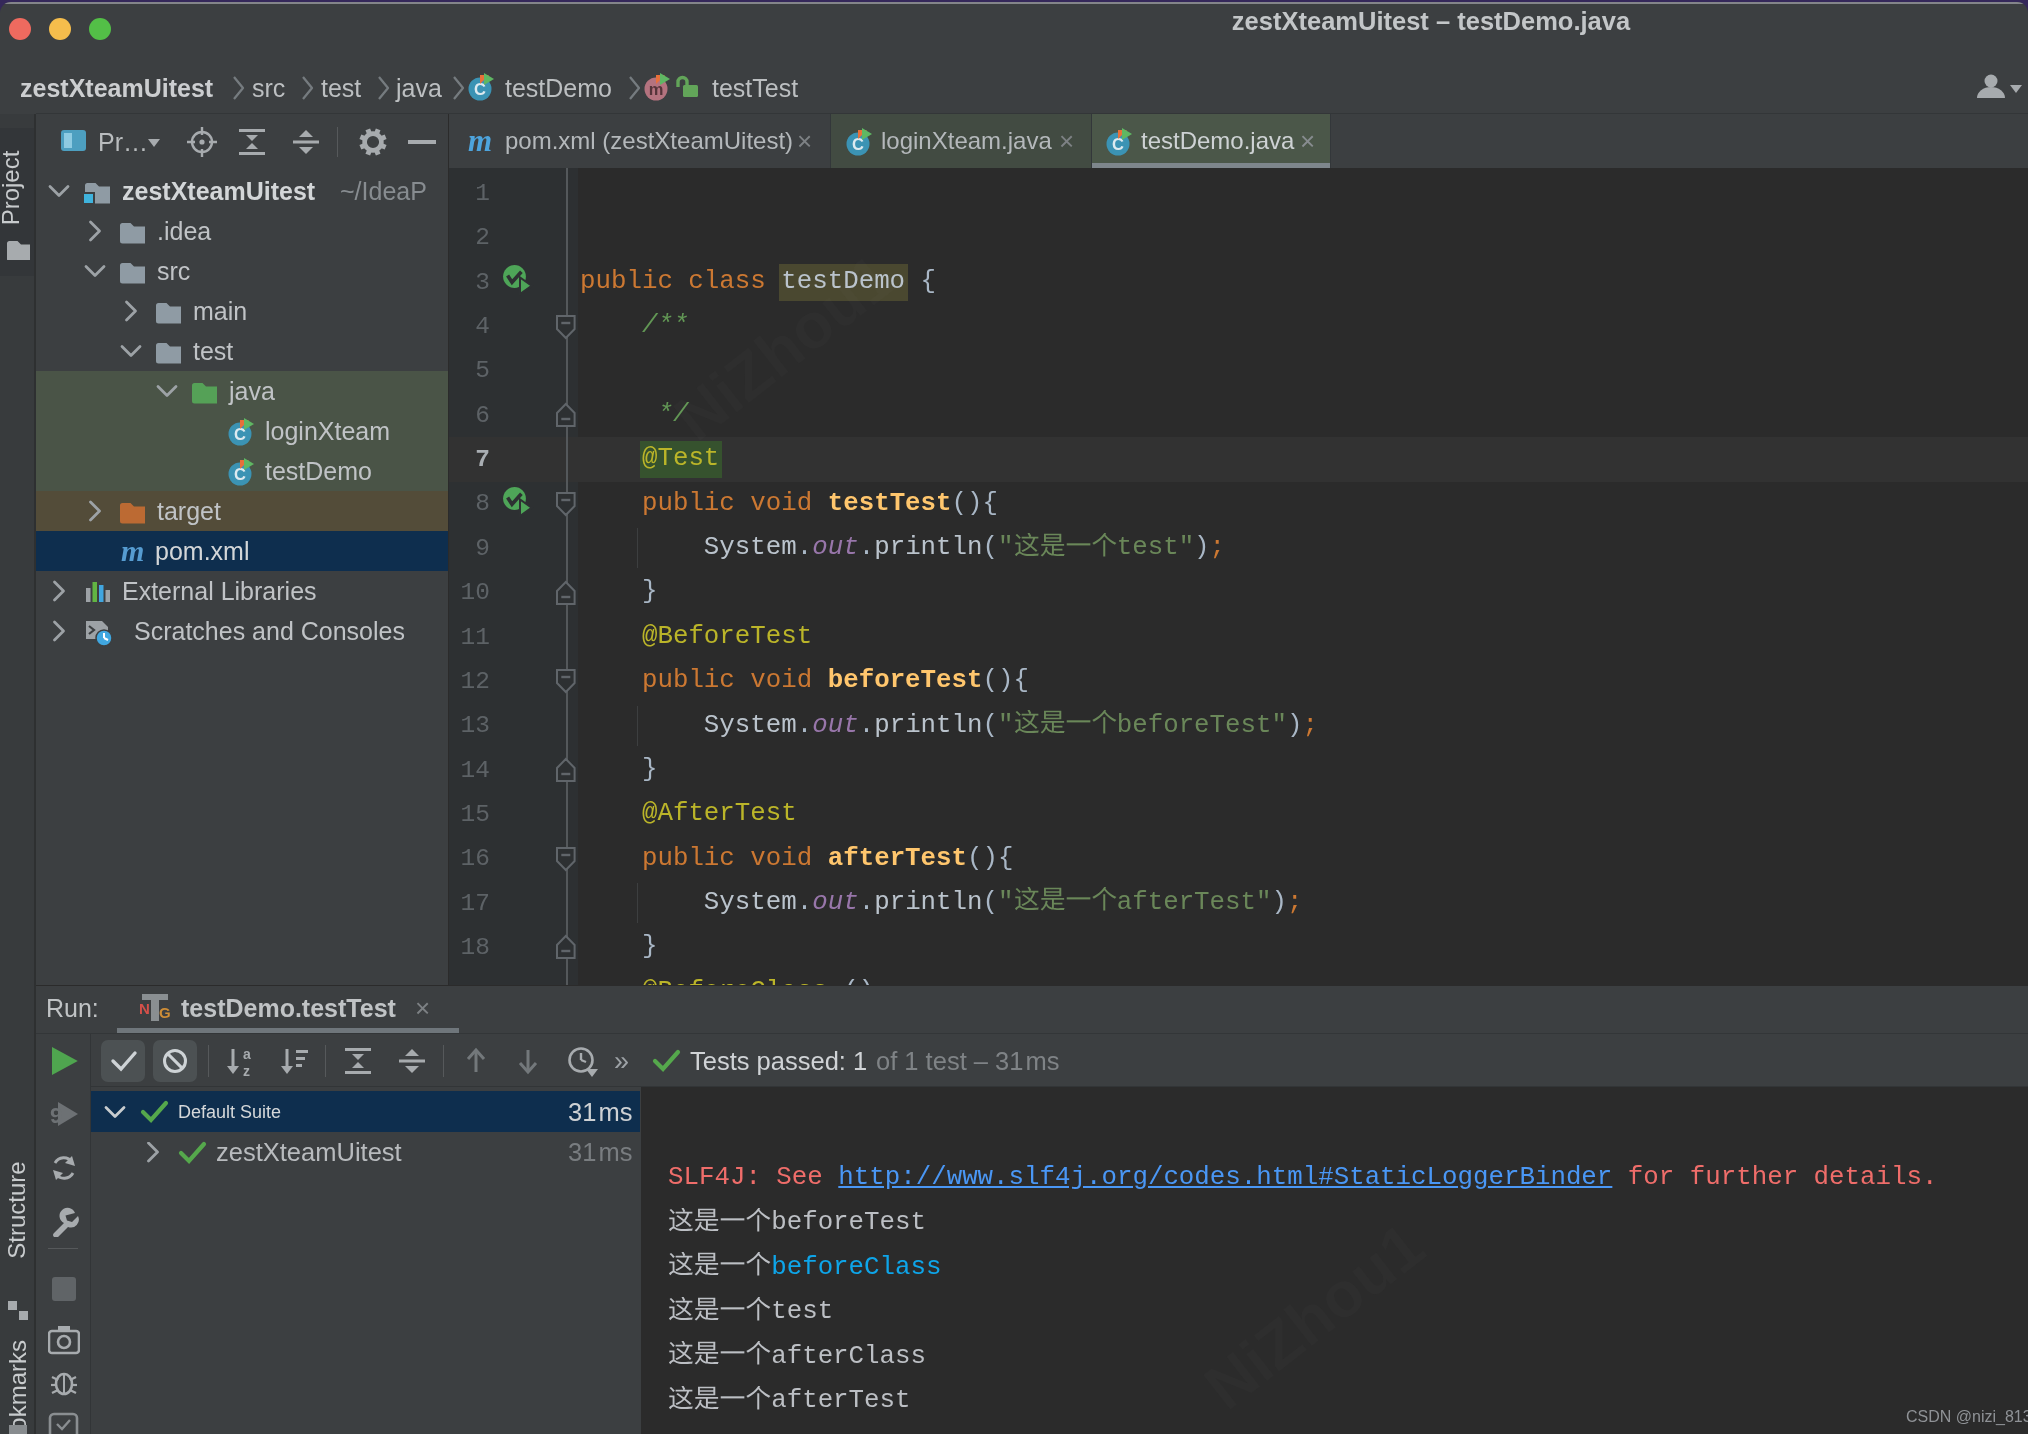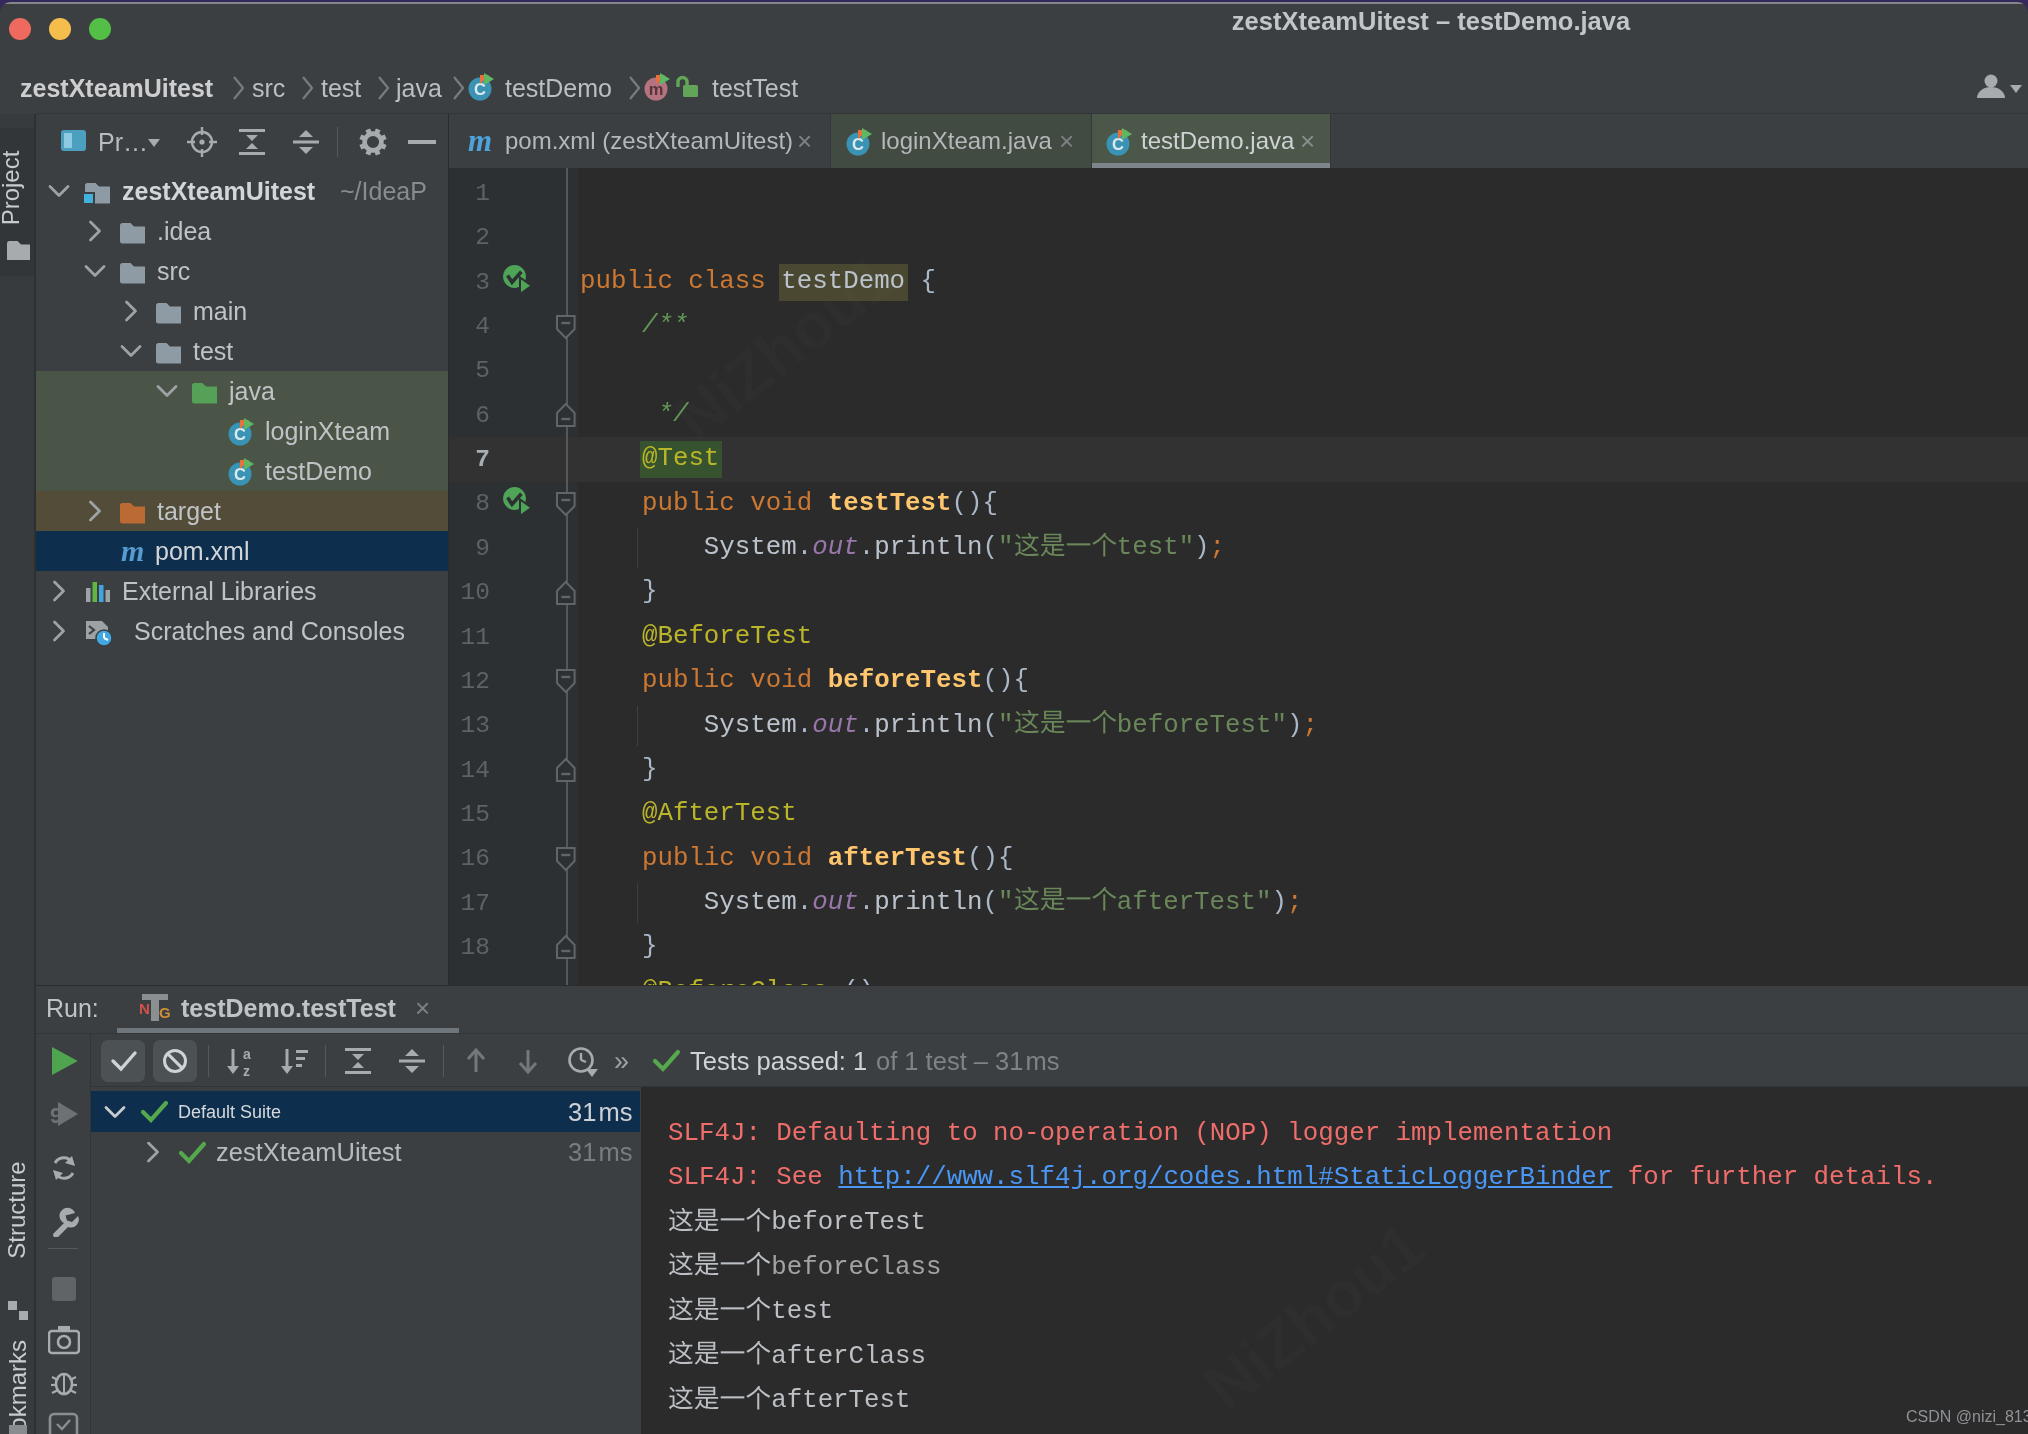--- a/index.html
+++ b/index.html
@@ -502,34 +502,33 @@
       <svg class="a" style="left:142px;top:1142px;" width="22" height="22" viewBox="0 0 22 22">
         <polyline points="6.5,1 15.5,10 6.5,19" fill="none" stroke="#9da2a6" stroke-width="2.8" stroke-linecap="round" stroke-linejoin="round"></polyline>
       </svg>
       <svg class="a" style="left:178px;top:1140px;" width="30" height="26" viewBox="0 0 30 26">
         <polyline points="3,13 11,21 26,4" fill="none" stroke="#55a84c" stroke-width="4.2" stroke-linecap="round"></polyline>
       </svg>
       <div class="a" style="left:216px;top:1136.0px;font-family:'Liberation Sans',sans-serif;font-size:25.5px;line-height:32px;color:#b8bbbe;font-weight:normal;white-space:pre;">zestXteamUitest</div>
       <div class="a" style="left:568px;top:1136.0px;font-family:'Liberation Sans',sans-serif;font-size:25.5px;line-height:32px;color:#797d80;font-weight:normal;white-space:pre;">31 ms</div>
       <div class="a" style="left:641px;top:1087px;width:1387px;height:347px;background:#2b2b2b"></div>
       <div class="a" style="left:641px;top:1087px;width:1387px;height:347px;overflow:hidden">
-        <div class="a mono" style="left:27px;top:24.8px;height:44.6px;line-height:44.6px;font-size:25.8px;white-space:pre"><span style="color:#ef6d6a;">SLF4J: Defaulting to no-operation (NOP) logger implementation</span></div>
         <div class="a mono" style="left:27px;top:69.4px;height:44.6px;line-height:44.6px;font-size:25.8px;white-space:pre"><span style="color:#ef6d6a;">SLF4J: See </span><span style="color:#4a97f5;text-decoration:underline;">http://www.slf4j.org/codes.html#StaticLoggerBinder</span><span style="color:#ef6d6a;"> for further details.</span></div>
         <div class="a mono" style="left:27px;top:114.0px;height:44.6px;line-height:44.6px;font-size:25.8px;white-space:pre"><svg width="103.2" height="25.8" viewBox="0 -830 4000 1000" style="vertical-align:-0.17em" preserveAspectRatio="xMidYMid meet">
             <use href="#g8fd9" transform="translate(0,0)" fill="#bcbfc4"></use>
             <use href="#g662f" transform="translate(1000,0)" fill="#bcbfc4"></use>
             <use href="#g4e00" transform="translate(2000,0)" fill="#bcbfc4"></use>
             <use href="#g4e2a" transform="translate(3000,0)" fill="#bcbfc4"></use>
           </svg><span style="color:#bcbfc4;">beforeTest</span></div>
         <div class="a mono" style="left:27px;top:158.6px;height:44.6px;line-height:44.6px;font-size:25.8px;white-space:pre"><svg width="103.2" height="25.8" viewBox="0 -830 4000 1000" style="vertical-align:-0.17em" preserveAspectRatio="xMidYMid meet">
             <use href="#g8fd9" transform="translate(0,0)" fill="#bcbfc4"></use>
             <use href="#g662f" transform="translate(1000,0)" fill="#bcbfc4"></use>
             <use href="#g4e00" transform="translate(2000,0)" fill="#bcbfc4"></use>
             <use href="#g4e2a" transform="translate(3000,0)" fill="#bcbfc4"></use>
-          </svg><span style="color:#a3a3a3;">beforeClass</span></div>
+          </svg><span style="color:#0ea5e9;">beforeClass</span></div>
         <div class="a mono" style="left:27px;top:203.2px;height:44.6px;line-height:44.6px;font-size:25.8px;white-space:pre"><svg width="103.2" height="25.8" viewBox="0 -830 4000 1000" style="vertical-align:-0.17em" preserveAspectRatio="xMidYMid meet">
             <use href="#g8fd9" transform="translate(0,0)" fill="#bcbfc4"></use>
             <use href="#g662f" transform="translate(1000,0)" fill="#bcbfc4"></use>
             <use href="#g4e00" transform="translate(2000,0)" fill="#bcbfc4"></use>
             <use href="#g4e2a" transform="translate(3000,0)" fill="#bcbfc4"></use>
           </svg><span style="color:#bcbfc4;">test</span></div>
         <div class="a mono" style="left:27px;top:247.8px;height:44.6px;line-height:44.6px;font-size:25.8px;white-space:pre"><svg width="103.2" height="25.8" viewBox="0 -830 4000 1000" style="vertical-align:-0.17em" preserveAspectRatio="xMidYMid meet">
             <use href="#g8fd9" transform="translate(0,0)" fill="#bcbfc4"></use>
             <use href="#g662f" transform="translate(1000,0)" fill="#bcbfc4"></use>
             <use href="#g4e00" transform="translate(2000,0)" fill="#bcbfc4"></use>

